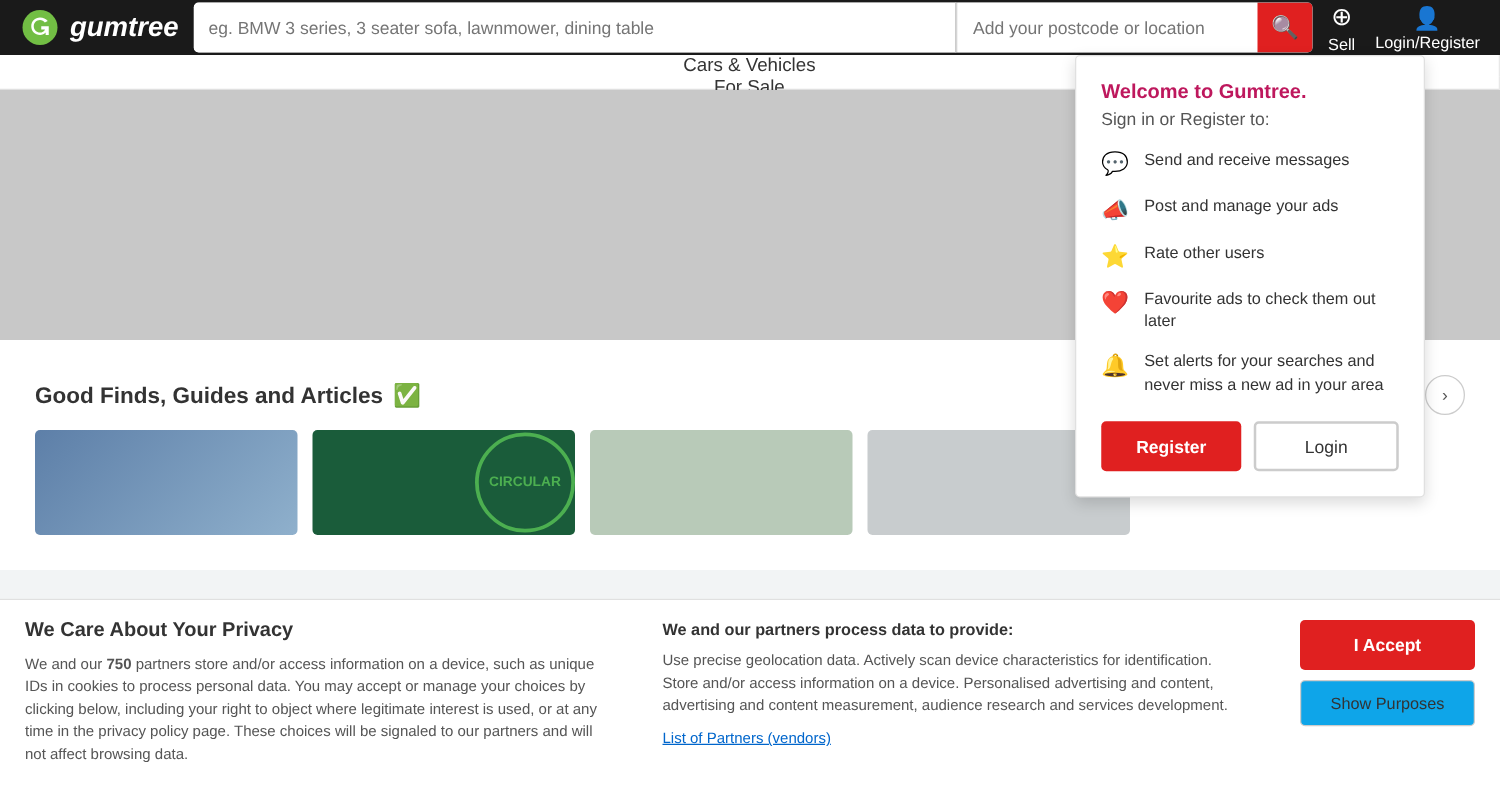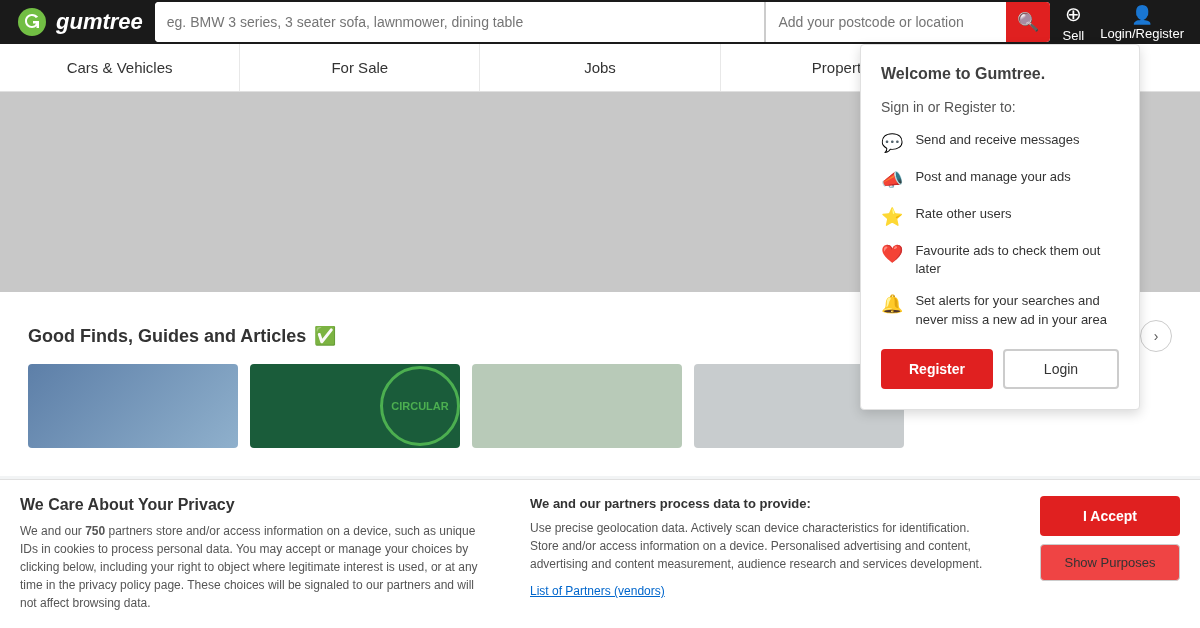--- a/index.html
+++ b/index.html
@@ -85,21 +85,22 @@
       display: flex;
       flex-direction: column;
       align-items: center;
     }
 
     
     .nav {
       background: white;
       display: flex;
       border-bottom: 1px solid #e0e0e0;
-      height: 48px;
+      height: 28px;
+      flex-direction: column;
     }
     .nav-item {
       flex: 1;
       display: flex;
       align-items: center;
       justify-content: center;
       font-size: 15px;
       color: #333;
       cursor: pointer;
       border-right: 1px solid #e8e8e8;
@@ -245,21 +246,21 @@
       background: #e02020;
       color: white;
       border: none;
       padding: 12px 20px;
       border-radius: 4px;
       cursor: pointer;
       font-size: 14px;
       font-weight: bold;
     }
     .purposes-btn {
-      background: #ef4444;
+      background: #0ea5e9;
       color: #333;
       border: 1px solid #ccc;
       padding: 10px 20px;
       border-radius: 4px;
       cursor: pointer;
       font-size: 13px;
     }
 
     
     .dropdown-panel {
@@ -270,22 +271,22 @@
       background: white;
       border: 1px solid #e0e0e0;
       border-radius: 4px;
       box-shadow: 0 4px 12px rgba(0,0,0,0.15);
       padding: 20px;
       z-index: 100;
     }
     .dropdown-title {
       font-size: 16px;
       font-weight: bold;
-      color: #404040;
-      margin-bottom: 16px;
+      color: #be185d;
+      margin-bottom: 4px;
     }
     .dropdown-subtitle {
       font-size: 14px;
       color: #555;
       margin-bottom: 16px;
     }
     .dropdown-item {
       display: flex;
       align-items: flex-start;
       gap: 12px;

